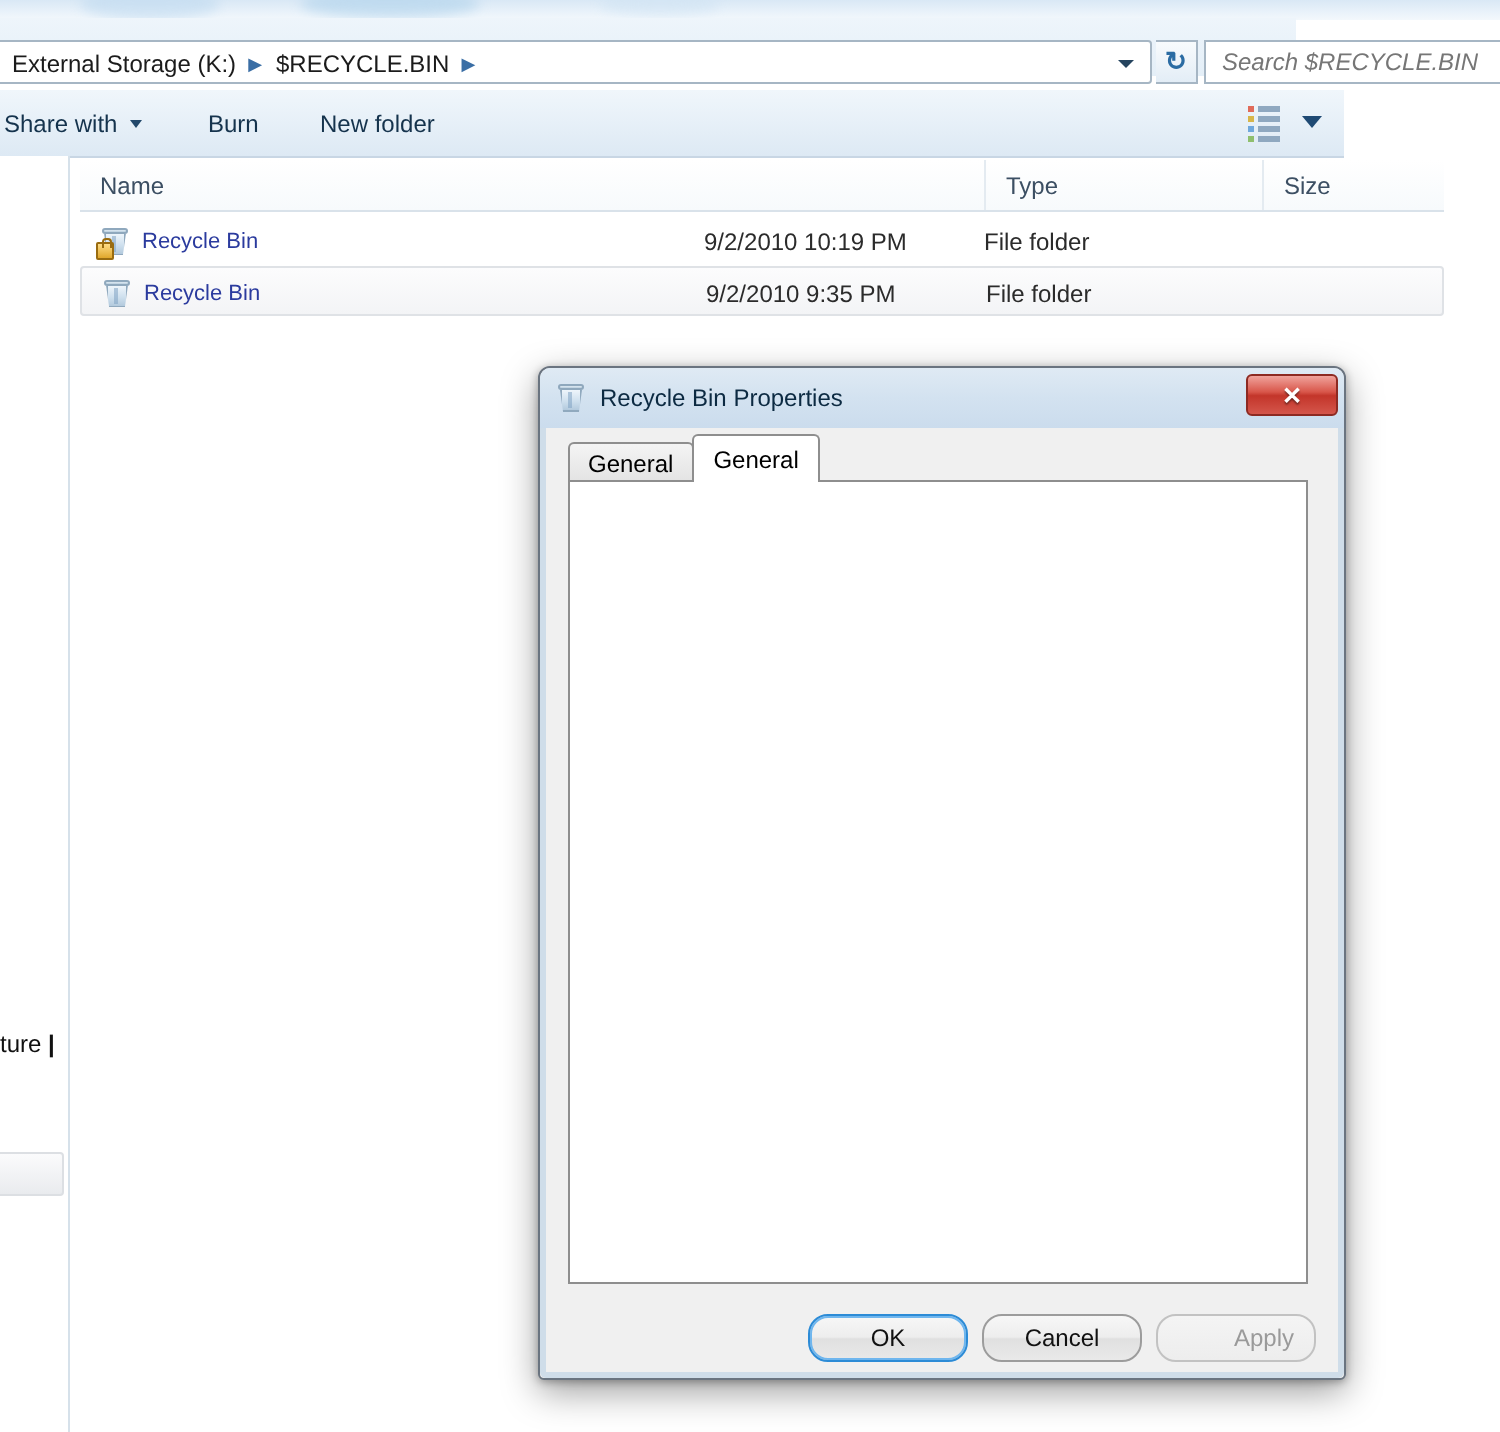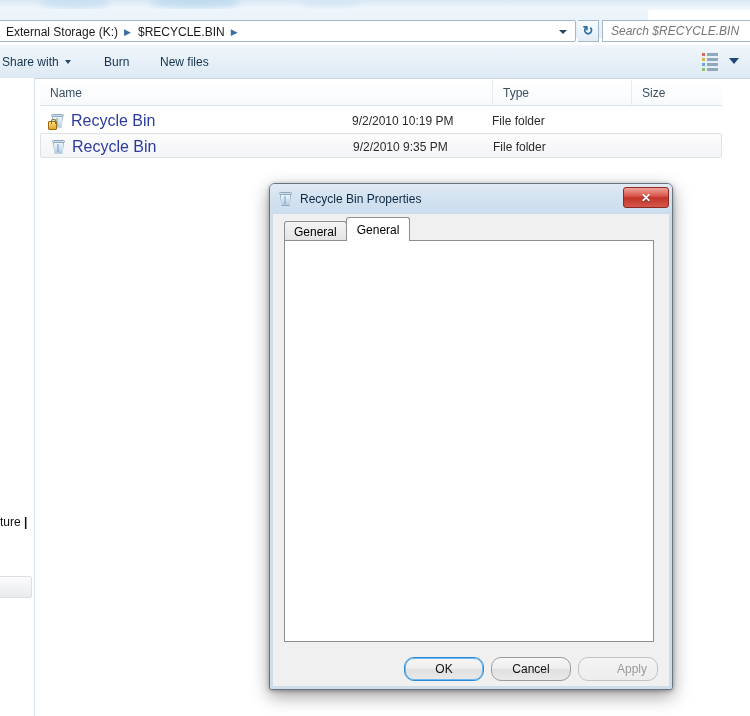--- a/index.html
+++ b/index.html
@@ -115,21 +115,21 @@
   .search-ph {
     font-style: italic;
     color: #767676;
     font-size: 12px;
   }
 
   
   .cmdbar {
     position: absolute;
     left: 0; top: 45px;
-    width: 750px; height: 33px;
+    width: 672px; height: 33px;
     background: linear-gradient(to bottom,#f0f6fb 0%,#e7f0f8 48%,#dde9f4 100%);
     border-bottom: 1px solid #c8d6e4;
   }
   .cmd-item {
     position: absolute;
     top: 6px;
     height: 21px;
     display: flex; align-items: center;
     font-size: 12px;
     color: #15334d;
@@ -204,21 +204,21 @@
   }
   .fcell-name {
     position: absolute; left: 0; top: 0; height: 25px;
     display: flex; align-items: center; gap: 6px;
     padding-left: 10px;
   }
   .fcell-date { position: absolute; left: 312px; top: 0; height: 25px; display: flex; align-items: center; font-size: 12px; color: #2b2b2b;}
   .fcell-type { position: absolute; left: 452px; top: 0; height: 25px; display: flex; align-items: center; font-size: 12px; color: #2b2b2b;}
   .fname {
     color: #2b3b9e;
-    font-size: 16px;
+    font-size: 11px;
   }
 
   
   .rbin {
     position: relative;
     width: 15px; height: 16px;
     flex: 0 0 15px;
   }
   .rbin .lid {
     position: absolute; left: 1px; top: 1px;
@@ -616,21 +616,21 @@
 
   <div class="cmdbar">
     <div class="cmd-item" style="left:-2px;">
       <span>Share with</span>
       <span class="cmd-caret"></span>
     </div>
     <div class="cmd-item" style="left:100px;">
       <span>Burn</span>
     </div>
     <div class="cmd-item" style="left:156px;">
-      <span>New files</span>
+      <span>New folder</span>
     </div>
 
     <div class="view-icon">
       <div class="vrow" style="top:0;">
           <span class="vsq" style="background:#e06b5a;"></span>
           <span class="vbar"></span>
         </div>
       <div class="vrow" style="top:5px;">
           <span class="vsq" style="background:#d7b64a;"></span>
           <span class="vbar"></span>

